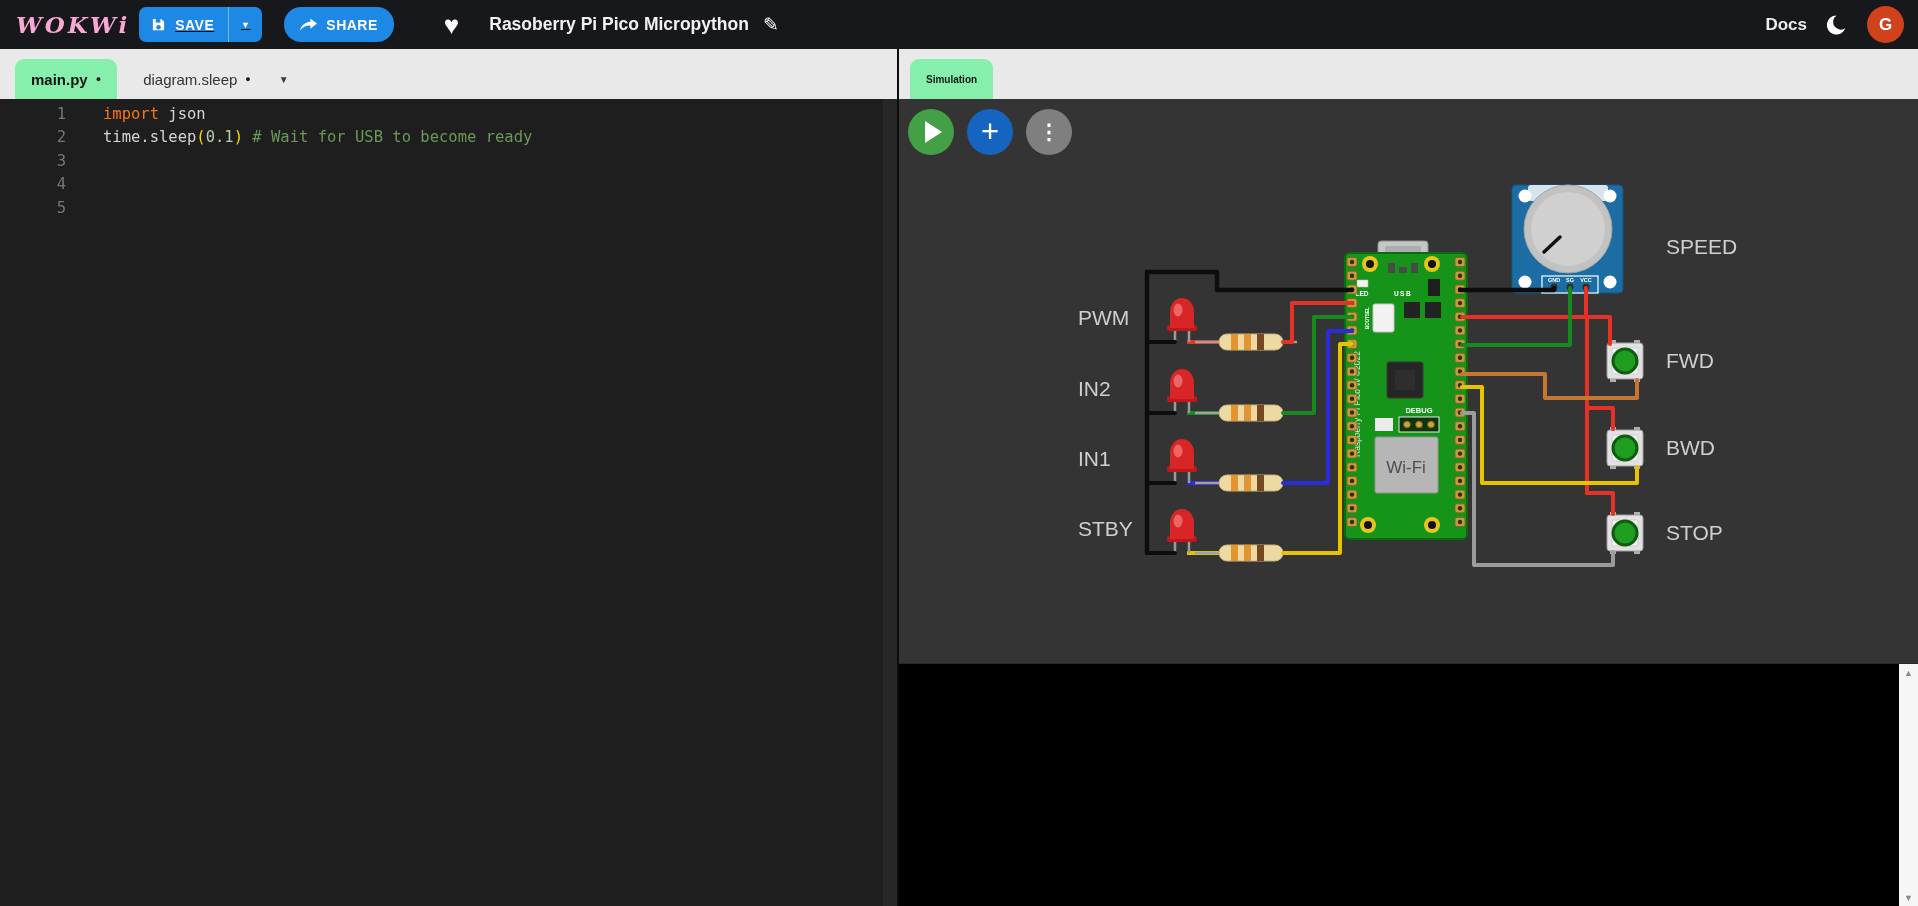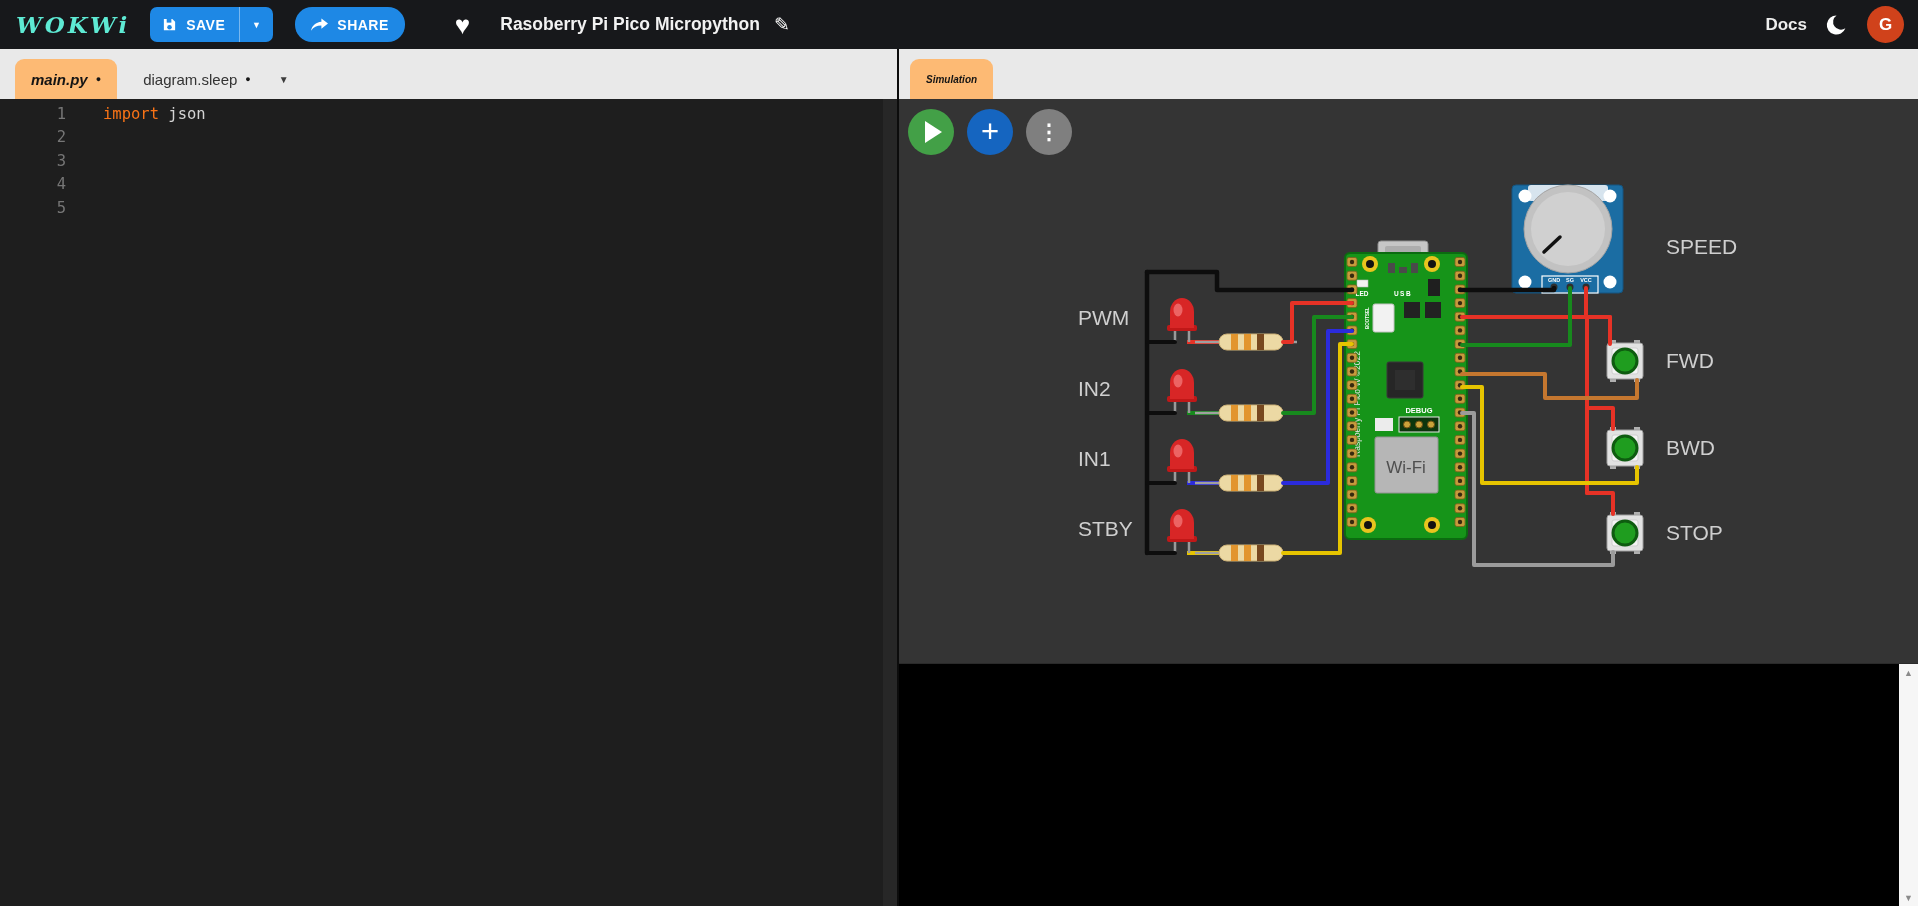--- a/index.html
+++ b/index.html
@@ -1,45 +1,45 @@
 <!DOCTYPE html>
 <html><head>
 <meta charset="utf-8">
 <style>
   html,body{margin:0;padding:0;width:1918px;height:906px;overflow:hidden;background:#1e1e1e;
     font-family:"Liberation Sans",sans-serif;}
   
   .header{position:absolute;left:0;top:0;width:1918px;height:49px;background:#17181b;
     display:flex;align-items:center;z-index:30;}
-  .logo{margin-left:16px;color:#5eead4;font-size:23px;font-weight:bold;letter-spacing:3px;
+  .logo{margin-left:16px;color:#f9a8d4;font-size:23px;font-weight:bold;letter-spacing:3px;
     font-family:"DejaVu Serif",serif;font-style:italic;}
   .btn-blue{height:35px;background:#1e88e5;border-radius:17px;display:flex;align-items:center;
     color:#fff;font-weight:bold;font-size:14px;letter-spacing:.5px;cursor:pointer;}
-  .save-group{margin-left:20px;display:flex;}
+  .save-group{margin-left:9px;display:flex;text-decoration:underline;}
   .save-main{padding:0 14px 0 12px;border-radius:7px 0 0 7px;}
   .save-main svg{margin-right:9px;}
   .save-caret{width:33px;border-radius:0 7px 7px 0;border-left:1px solid rgba(255,255,255,.4);
     justify-content:center;font-size:9px;}
   .share-btn{margin-left:22px;padding:0 16px;}
   .share-btn svg{margin-right:9px;}
   .heart{margin-left:50px;color:#fff;font-size:26px;line-height:1;}
   .proj-title{margin-left:30px;color:#f2f2f2;font-size:17.5px;font-weight:600;}
   .pencil{margin-left:14px;color:#fff;font-size:19px;}
   .header-right{position:absolute;right:14px;top:0;height:49px;display:flex;align-items:center;gap:18px;}
   .docs{color:#ededed;font-size:17px;font-weight:600;cursor:pointer;}
   .avatar{width:37px;height:37px;border-radius:50%;background:#d0421b;color:#fff;display:flex;
     align-items:center;justify-content:center;font-size:17px;font-weight:bold;cursor:pointer;}
   
   .left-pane{position:absolute;left:0;top:49px;width:897px;height:857px;background:#1e1e1e;}
   .divider{position:absolute;left:897px;top:49px;width:2px;height:857px;background:#0c0c0c;z-index:20;}
   .right-pane{position:absolute;left:899px;top:49px;width:1019px;height:857px;background:#343434;}
   .tab-bar{position:absolute;left:0;top:0;width:100%;height:50px;background:#e9e9e9;display:flex;align-items:flex-end;}
   .tab{height:40px;display:flex;align-items:center;padding:0 16px;font-size:15px;color:#333;
     border-radius:9px 9px 0 0;cursor:pointer;}
-  .tab.active{background:#fdba74;color:#141414;font-weight:bold;font-style:italic;}
+  .tab.active{background:#86efac;color:#141414;font-weight:bold;}
   .tab .dot{font-size:9px;margin-left:8px;color:#161616;}
   .tab-caret{margin:0 0 14px 12px;font-size:10px;color:#3c3c3c;cursor:pointer;}
   
   .editor{position:absolute;left:0;top:50px;width:897px;height:807px;background:#1e1e1e;
     font-family:"DejaVu Sans Mono",monospace;font-size:15.5px;padding-top:3px;}
   .scroll-strip{position:absolute;right:0;top:50px;width:14px;height:807px;background:#272727;}
   .code-line{height:23.5px;display:flex;align-items:center;white-space:pre;}
   .ln{width:66px;text-align:right;color:#767676;flex:none;}
   .code{margin-left:37px;color:#d4d4d4;}
   .tok-kw{color:#f97316;}
@@ -120,20 +120,21 @@
     <span class="tab-caret">▼</span>
   </div>
 
   <div class="editor">
     <div class="code-line">
       <span class="ln">1</span>
       <span class="code"><span class="tok-kw">import</span><span> json</span></span>
     </div>
     <div class="code-line">
       <span class="ln">2</span>
+      <span class="code"><span>time.sleep</span><span class="tok-paren">(</span><span class="tok-num">0.1</span><span class="tok-paren">)</span><span class="tok-comment"> # Wait for USB to become ready</span></span>
     </div>
     <div class="code-line">
       <span class="ln">3</span>
     </div>
     <div class="code-line">
       <span class="ln">4</span>
     </div>
     <div class="code-line">
       <span class="ln">5</span>
     </div>

